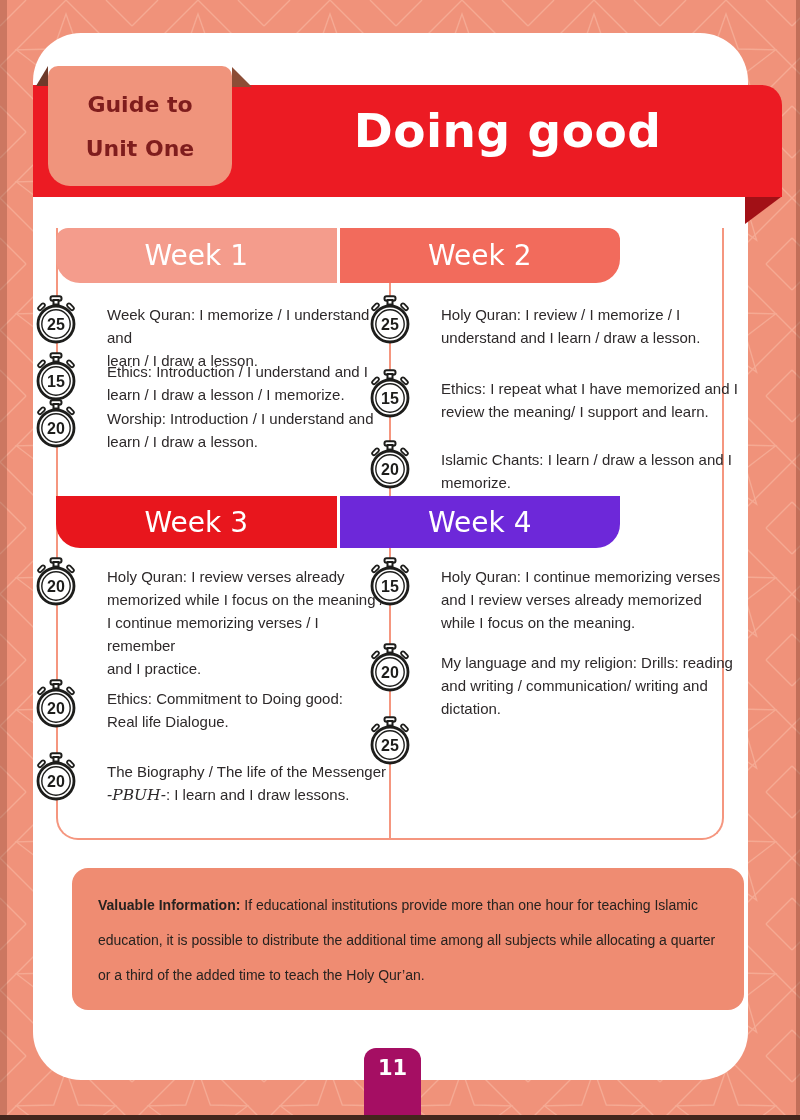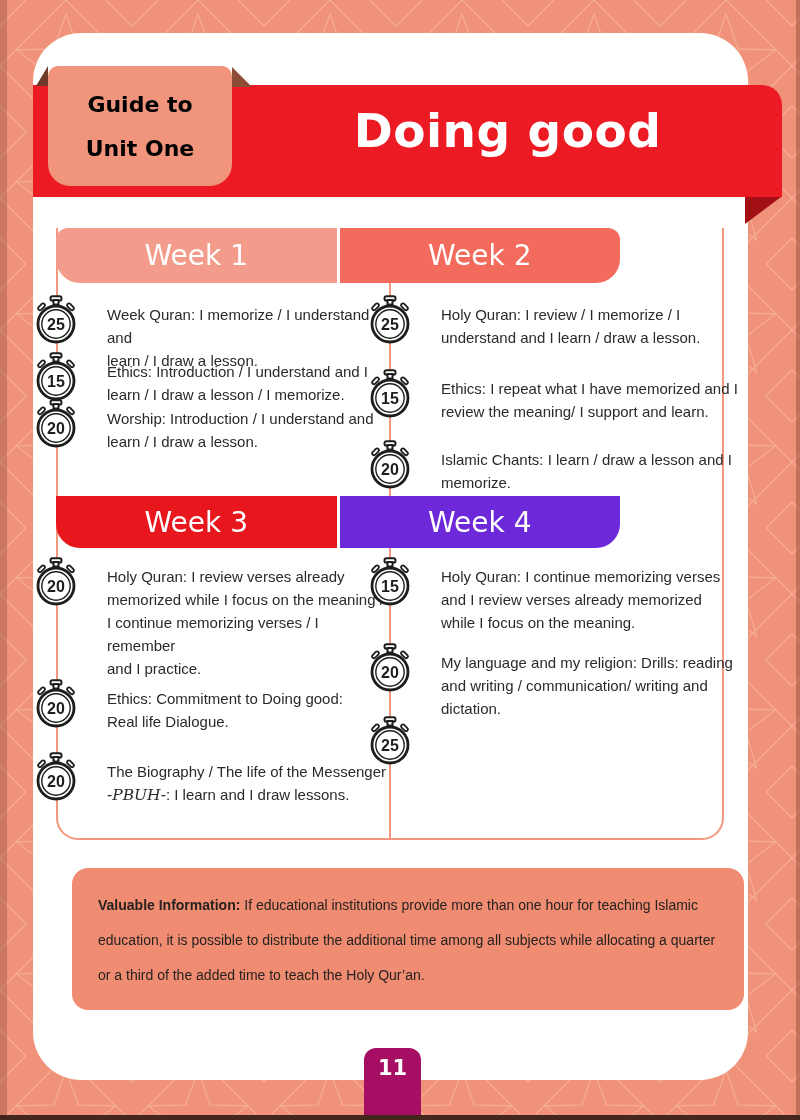--- a/index.html
+++ b/index.html
@@ -17,21 +17,21 @@
   .banner{position:absolute;left:33px;top:85px;width:749px;height:112px;background:#EC1B23;
           border-radius:0 20px 0 0;z-index:3;}
   .banner-fold{position:absolute;left:745px;top:197px;width:36px;height:27px;background:#A21016;
                clip-path:polygon(0 0,100% 0,0 100%);z-index:3;}
   .title{position:absolute;left:245px;top:103px;width:525px;text-align:center;color:#ffffff;
          font-family:"DejaVu Sans",sans-serif;font-size:47px;font-weight:700;letter-spacing:.5px;z-index:4;}
 
   
   .badge{position:absolute;left:48px;top:66px;width:184px;height:120px;background:#F0947C;
          border-radius:10px 10px 22px 22px;z-index:5;text-align:center;padding-top:17px;box-sizing:border-box;}
-  .badge div{font-family:"DejaVu Sans",sans-serif;font-size:22px;font-weight:700;color:#000000;line-height:44px;}
+  .badge div{font-family:"DejaVu Sans",sans-serif;font-size:22px;font-weight:700;color:#7f1d1d;line-height:44px;}
   .badge-fold-l{position:absolute;left:36px;top:66px;width:12px;height:20px;background:#6E3A2A;
                 clip-path:polygon(100% 0,100% 100%,0 100%);z-index:4;}
   .badge-fold-r{position:absolute;left:232px;top:67px;width:20px;height:20px;background:#8C4D36;
                 clip-path:polygon(0 0,100% 100%,0 100%);z-index:4;}
 
   
   .tframe{position:absolute;left:56px;top:228px;width:668px;height:612px;box-sizing:border-box;
           border:2px solid #F5967F;border-top:none;border-radius:0 0 22px 22px;z-index:2;}
   .tdivider{position:absolute;left:389px;top:232px;width:2px;height:606px;background:#F5967F;z-index:2;}
   .band{position:absolute;left:56px;width:564px;display:flex;gap:3px;z-index:3;}

